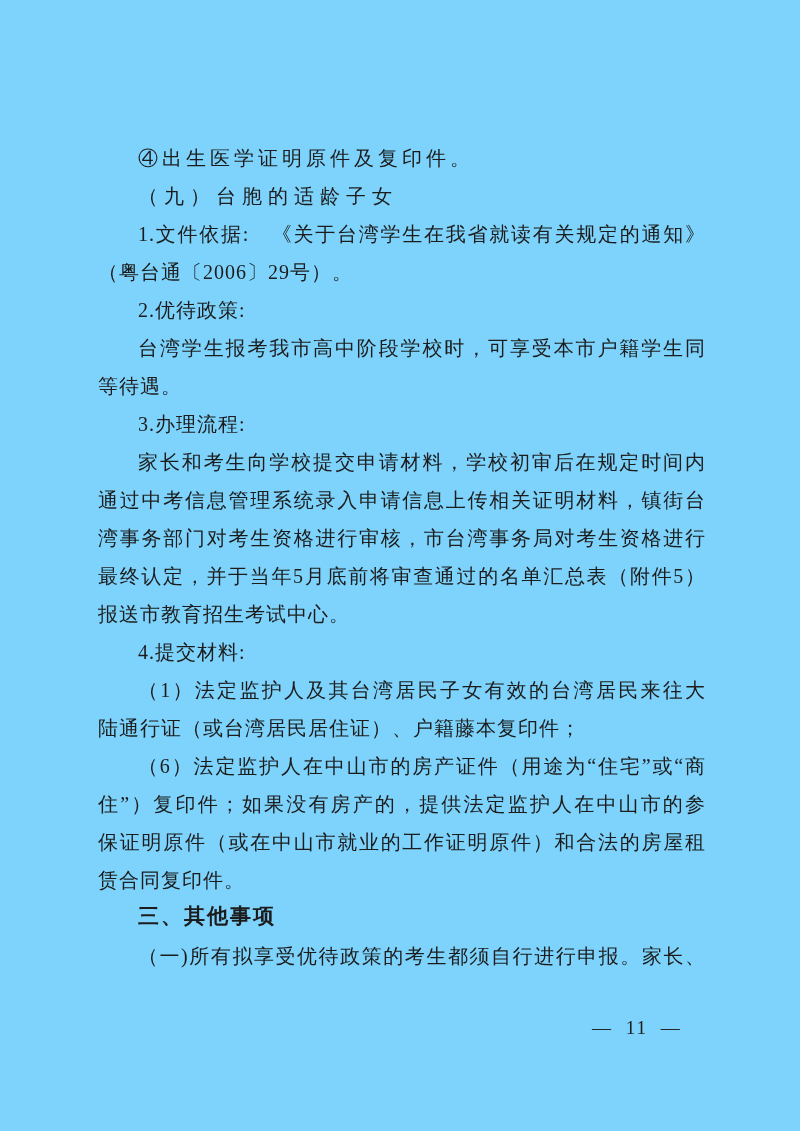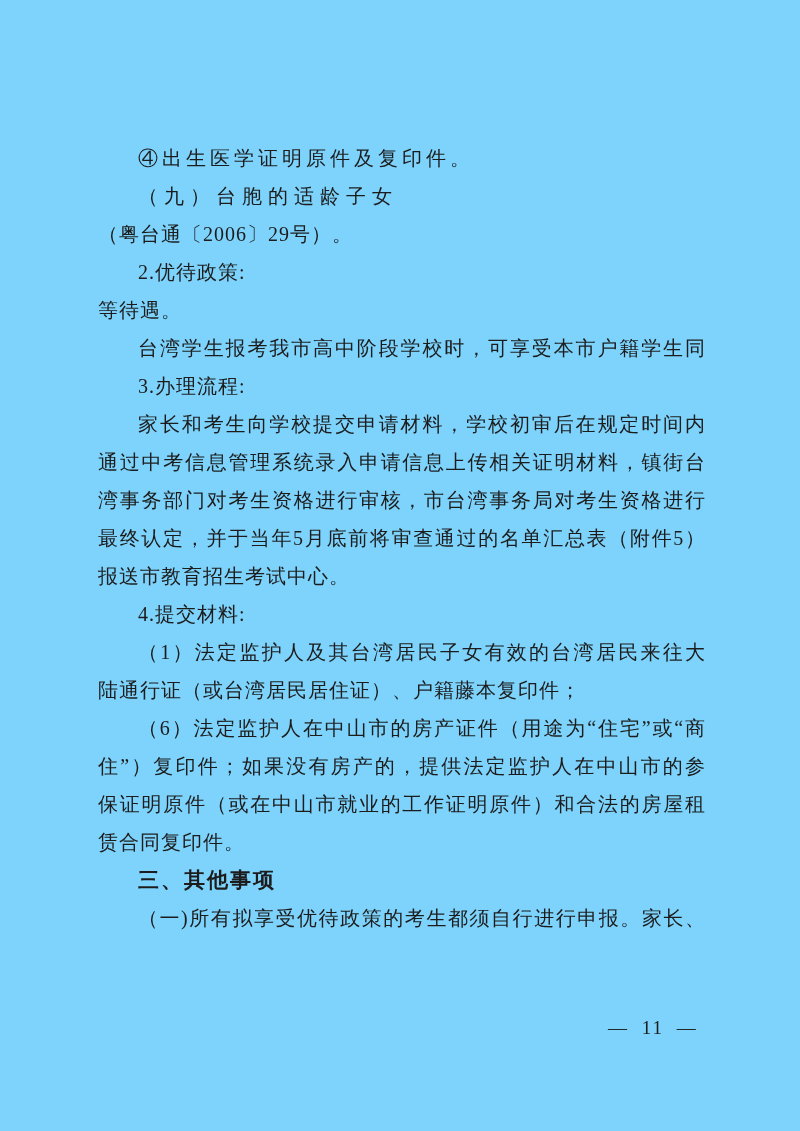--- a/index.html
+++ b/index.html
@@ -29,46 +29,47 @@
     text-align:justify;
     text-align-last:justify;
     -moz-text-align-last:justify;
     text-justify:inter-character;
   }
   .sp  { letter-spacing:4px; }
   .kai {
     letter-spacing:6px;
   }
   .hei {
-    font-family:Liberation Serif, serif;
+    font-family:Liberation Mono, monospace;
     font-weight:bold;
     font-size:21px;
     letter-spacing:2px;
   }
   .footer {
     position:absolute;
-    left:608px; top:1017px;
+    left:592px; top:1017px;
     font-size:19px;
     line-height:22px;
     letter-spacing:2px;
     word-spacing:6px;
     color:#1c1c1c;
   }
 </style>
 </head>
 <body>
 
 <div class="page">
   <div class="body-block">
     <div class="ln ind sp">④出生医学证明原件及复印件。</div>
     <div class="ln ind kai">（九）台胞的适龄子女</div>
+    <div class="ln ind just">1.文件依据:　《关于台湾学生在我省就读有关规定的通知》</div>
     <div class="ln">（粤台通〔2006〕29号）。</div>
     <div class="ln ind">2.优待政策:</div>
+    <div class="ln ind just">台湾学生报考我市高中阶段学校时，可享受本市户籍学生同</div>
     <div class="ln">等待遇。</div>
-    <div class="ln ind just">台湾学生报考我市高中阶段学校时，可享受本市户籍学生同</div>
     <div class="ln ind">3.办理流程:</div>
     <div class="ln ind just">家长和考生向学校提交申请材料，学校初审后在规定时间内</div>
     <div class="ln just">通过中考信息管理系统录入申请信息上传相关证明材料，镇街台</div>
     <div class="ln just">湾事务部门对考生资格进行审核，市台湾事务局对考生资格进行</div>
     <div class="ln just">最终认定，并于当年5月底前将审查通过的名单汇总表（附件5）</div>
     <div class="ln">报送市教育招生考试中心。</div>
     <div class="ln ind">4.提交材料:</div>
     <div class="ln ind just">（1）法定监护人及其台湾居民子女有效的台湾居民来往大</div>
     <div class="ln">陆通行证（或台湾居民居住证）、户籍藤本复印件；</div>
     <div class="ln ind just">（6）法定监护人在中山市的房产证件（用途为“住宅”或“商</div>

